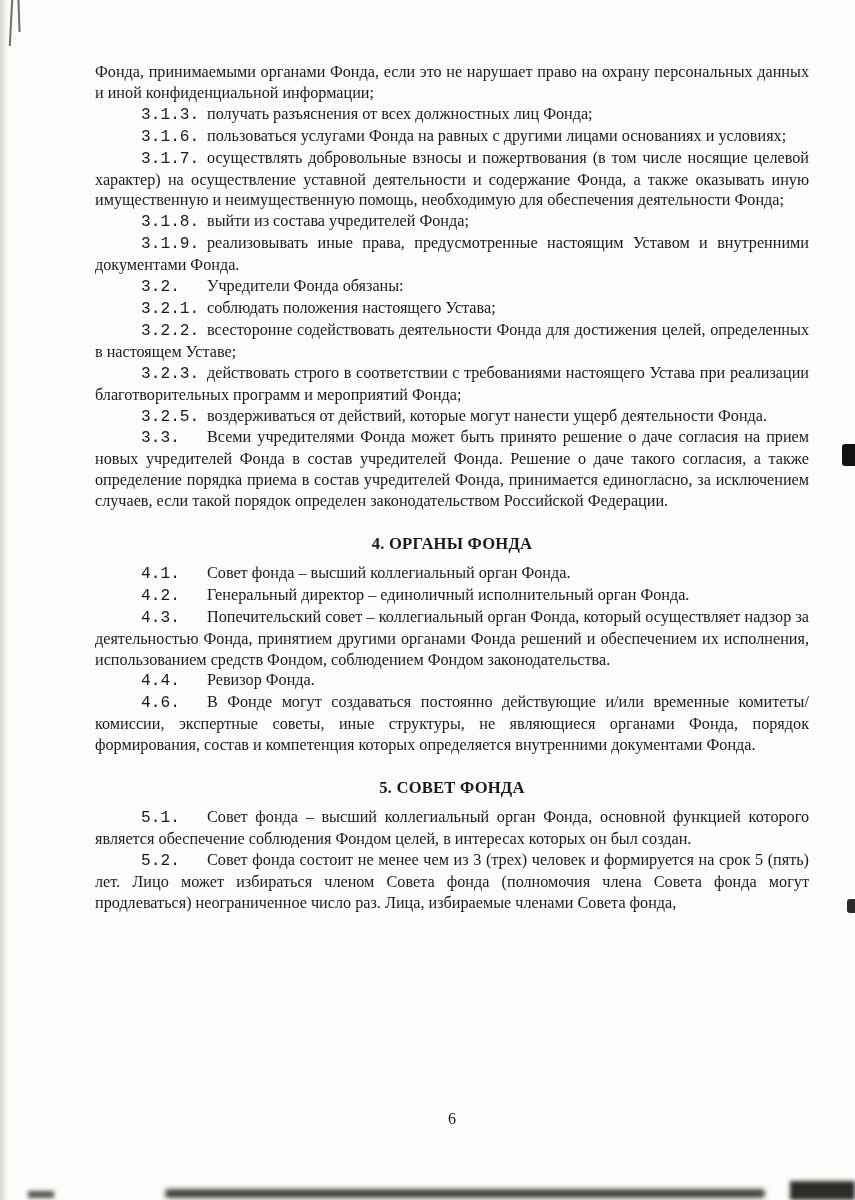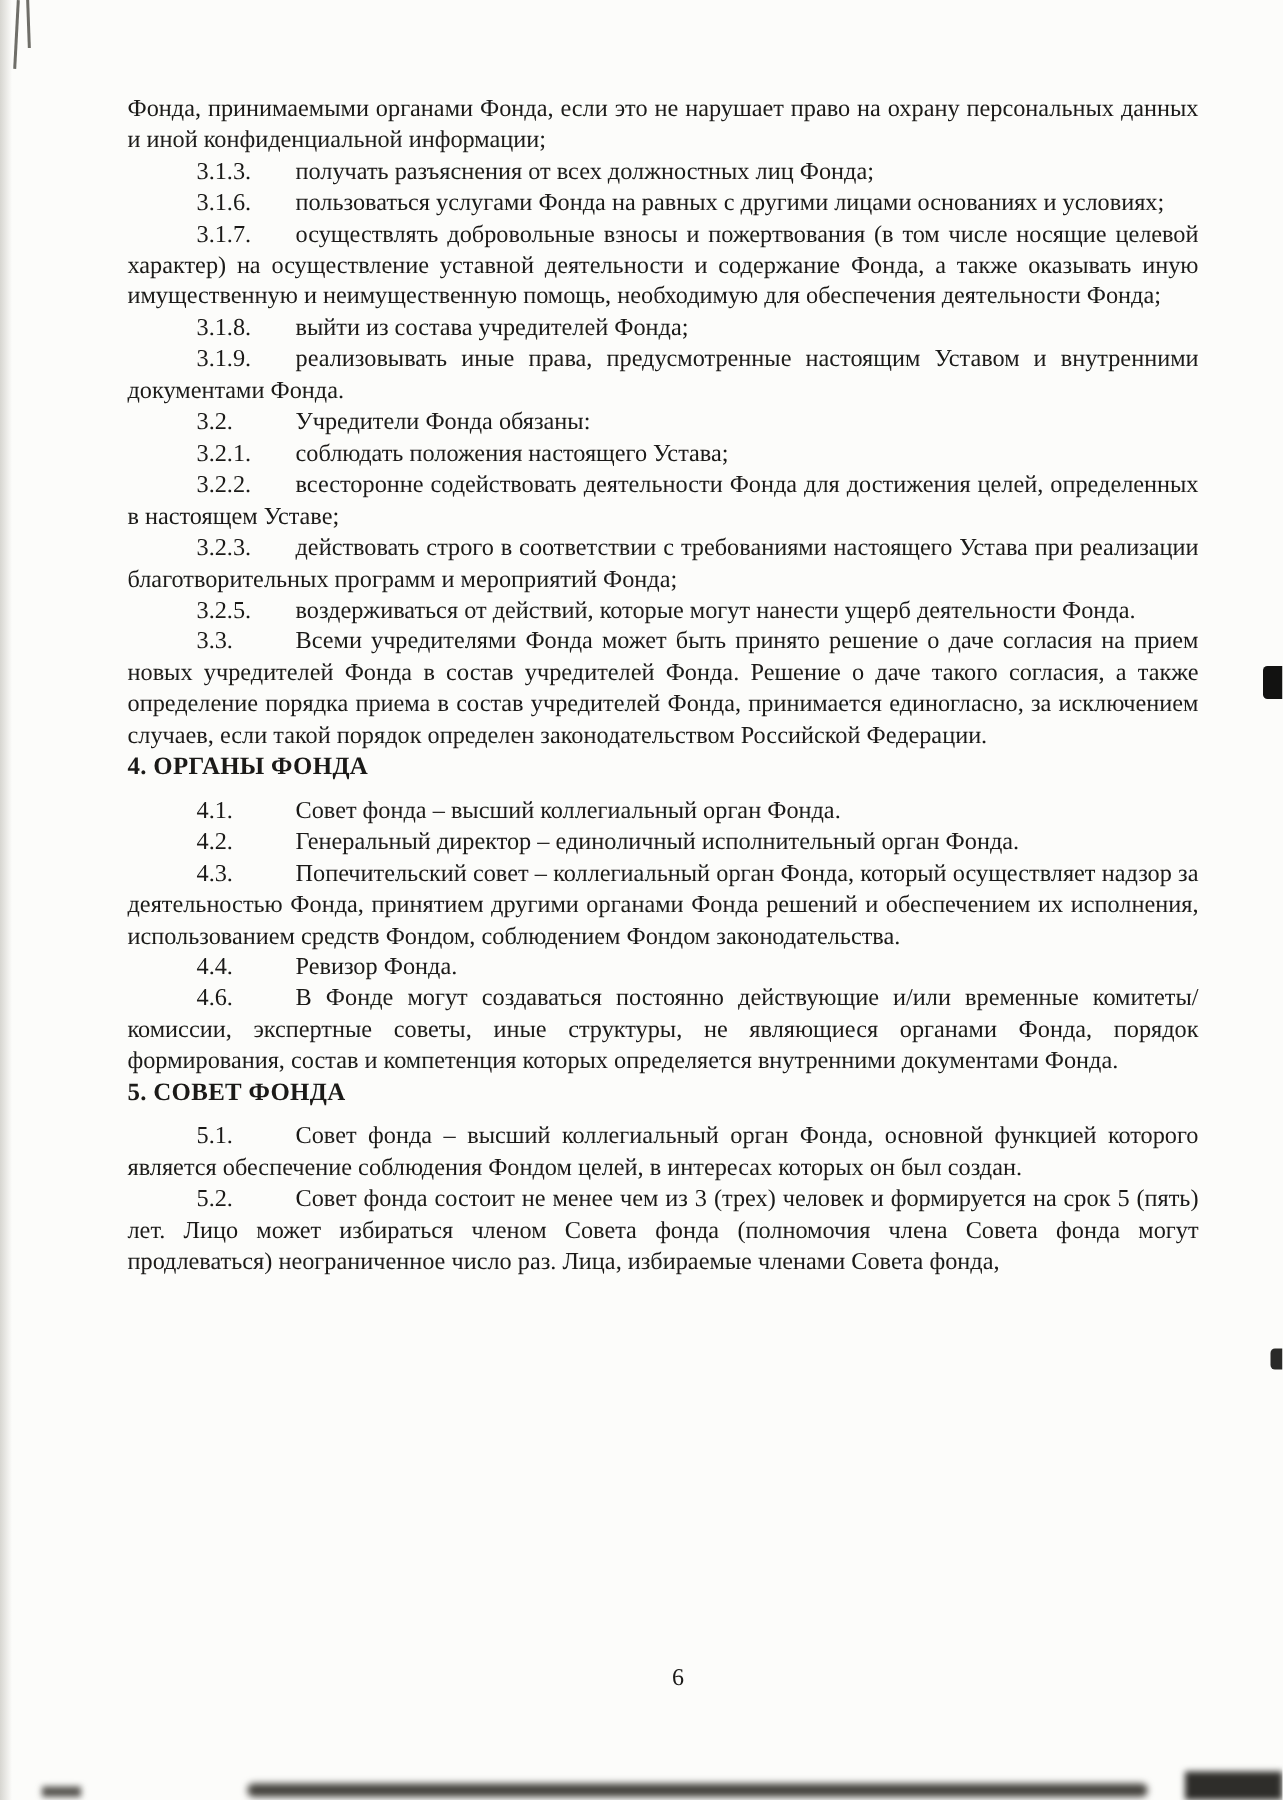--- a/index.html
+++ b/index.html
@@ -11,28 +11,28 @@
     overflow: hidden;
     font-family: "Liberation Serif", serif;
   }
   .page { position: absolute; inset: 0; }
   .edge-left {
     position: absolute; left: 0; top: 0; width: 8px; height: 1200px;
     background: linear-gradient(to right, #d7d6d1, rgba(252,252,250,0));
   }
   .corner-line { position: absolute; background: #6f6e68; }
   .doc {
-    position: absolute; left: 85px; top: 62px; width: 714px;
+    position: absolute; left: 95px; top: 62px; width: 714px;
     color: #1b1a18; font-size: 16.2px; line-height: 20.9px;
   }
   .para { margin: 0; text-align: justify; }
   .para.indented { text-indent: 46px; }
-  .num { display: inline-block; min-width: 66px; text-indent: 0; }
+  .num { display: inline-block; min-width: 66px; text-indent: 0; font-family: Liberation Mono, monospace; }
   .heading {
-    margin: 0 0 8px; font-weight: bold;
+    margin: 22px 0 8px; text-align: center; font-weight: bold;
     font-size: 16.6px; letter-spacing: 0.2px;
   }
   .page-number {
     position: absolute; left: 95px; top: 1110px; width: 714px;
     text-align: center; font-size: 16px; color: #1b1a18;
   }
   .artifact { position: absolute; }
 </style>
 </head>
 <body style="background: rgb(252, 252, 250);">

